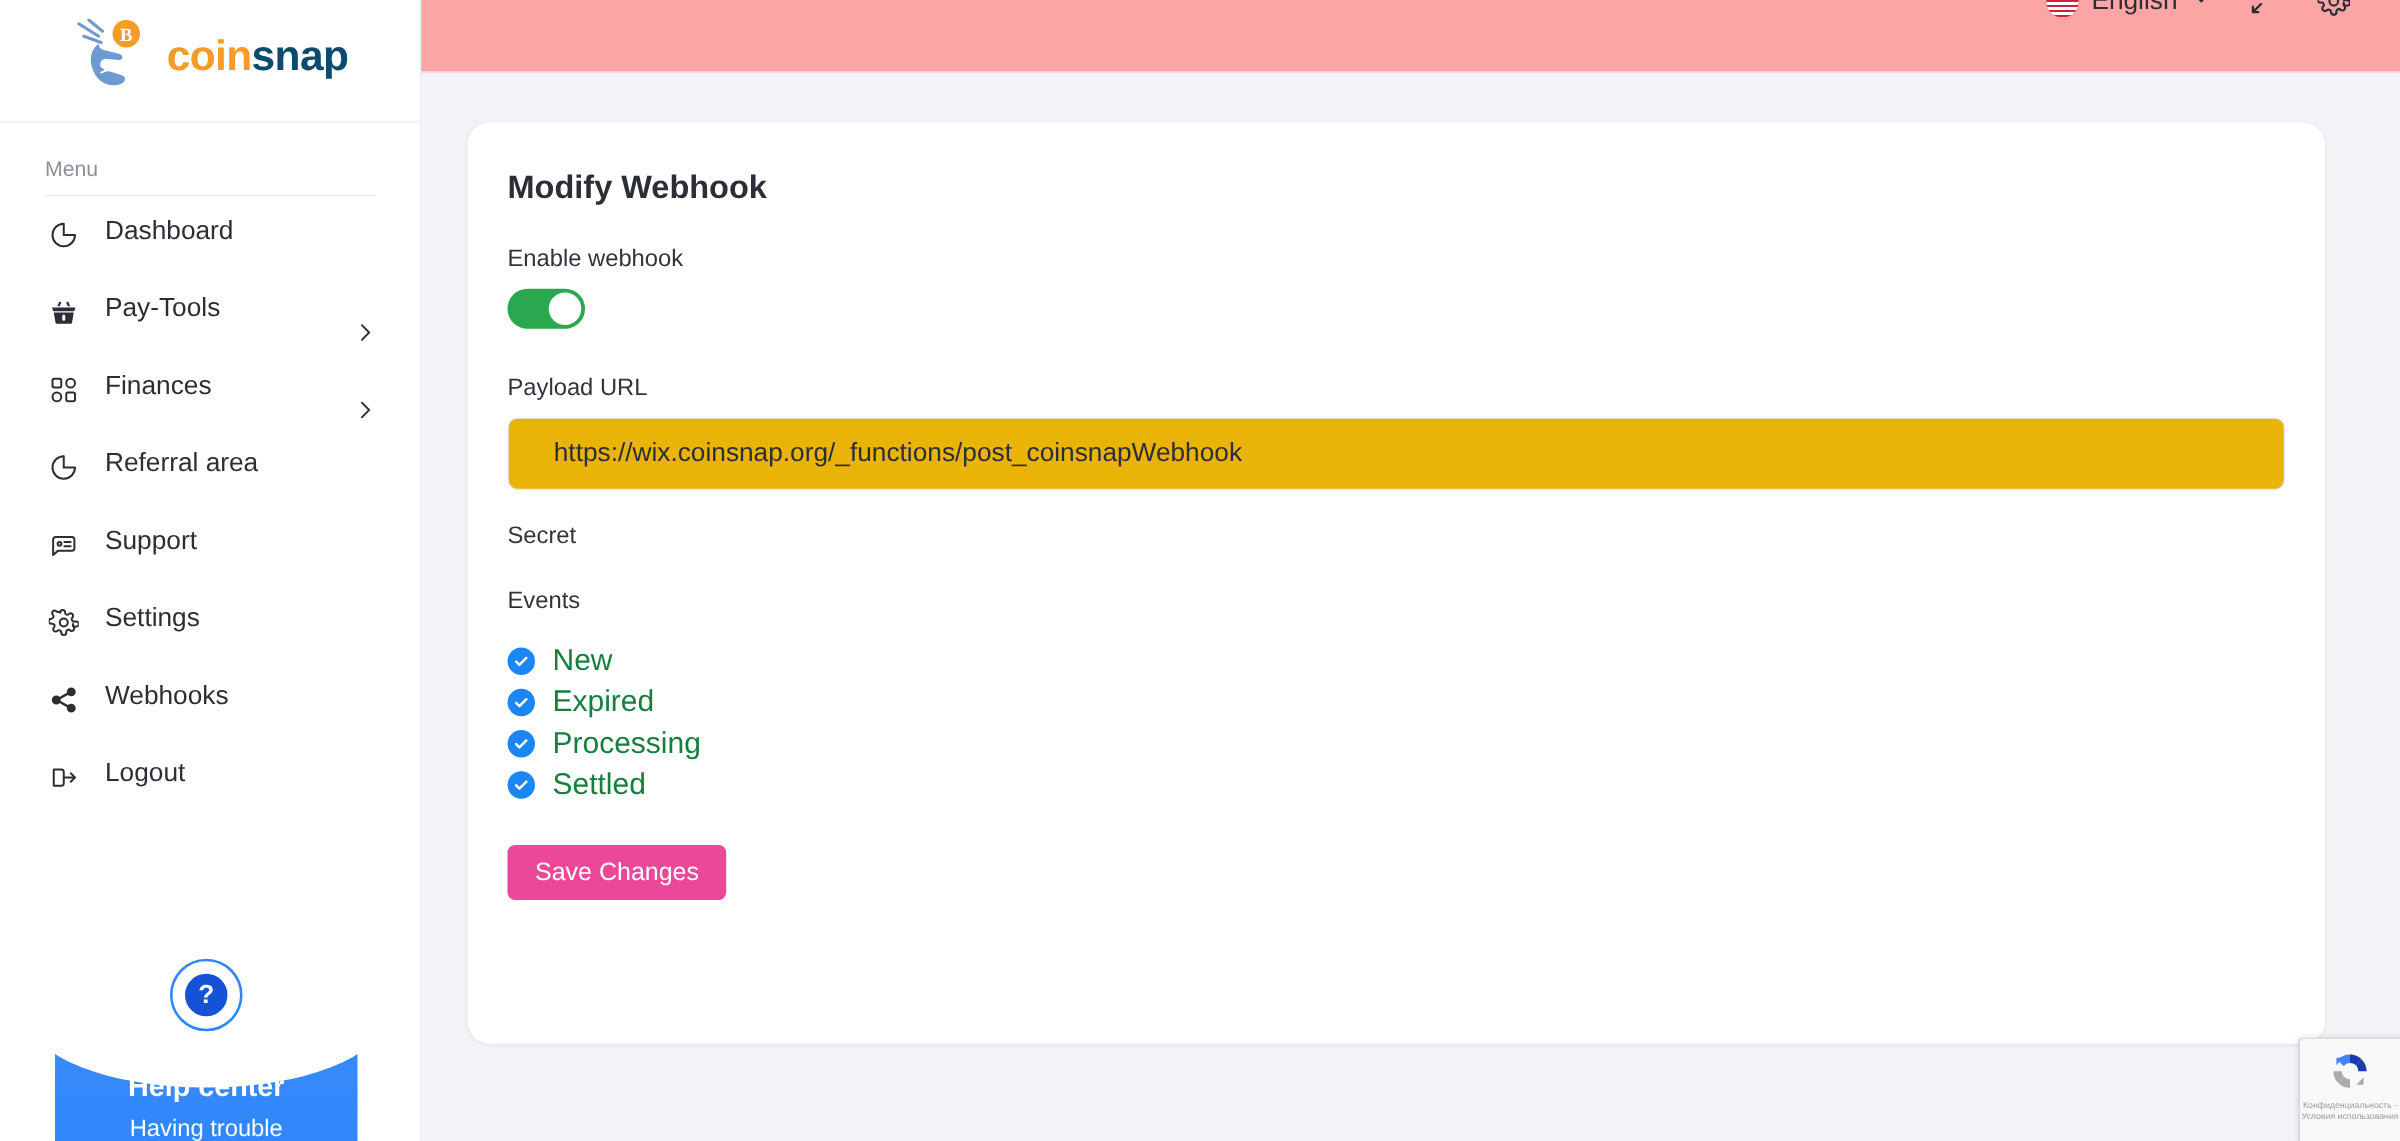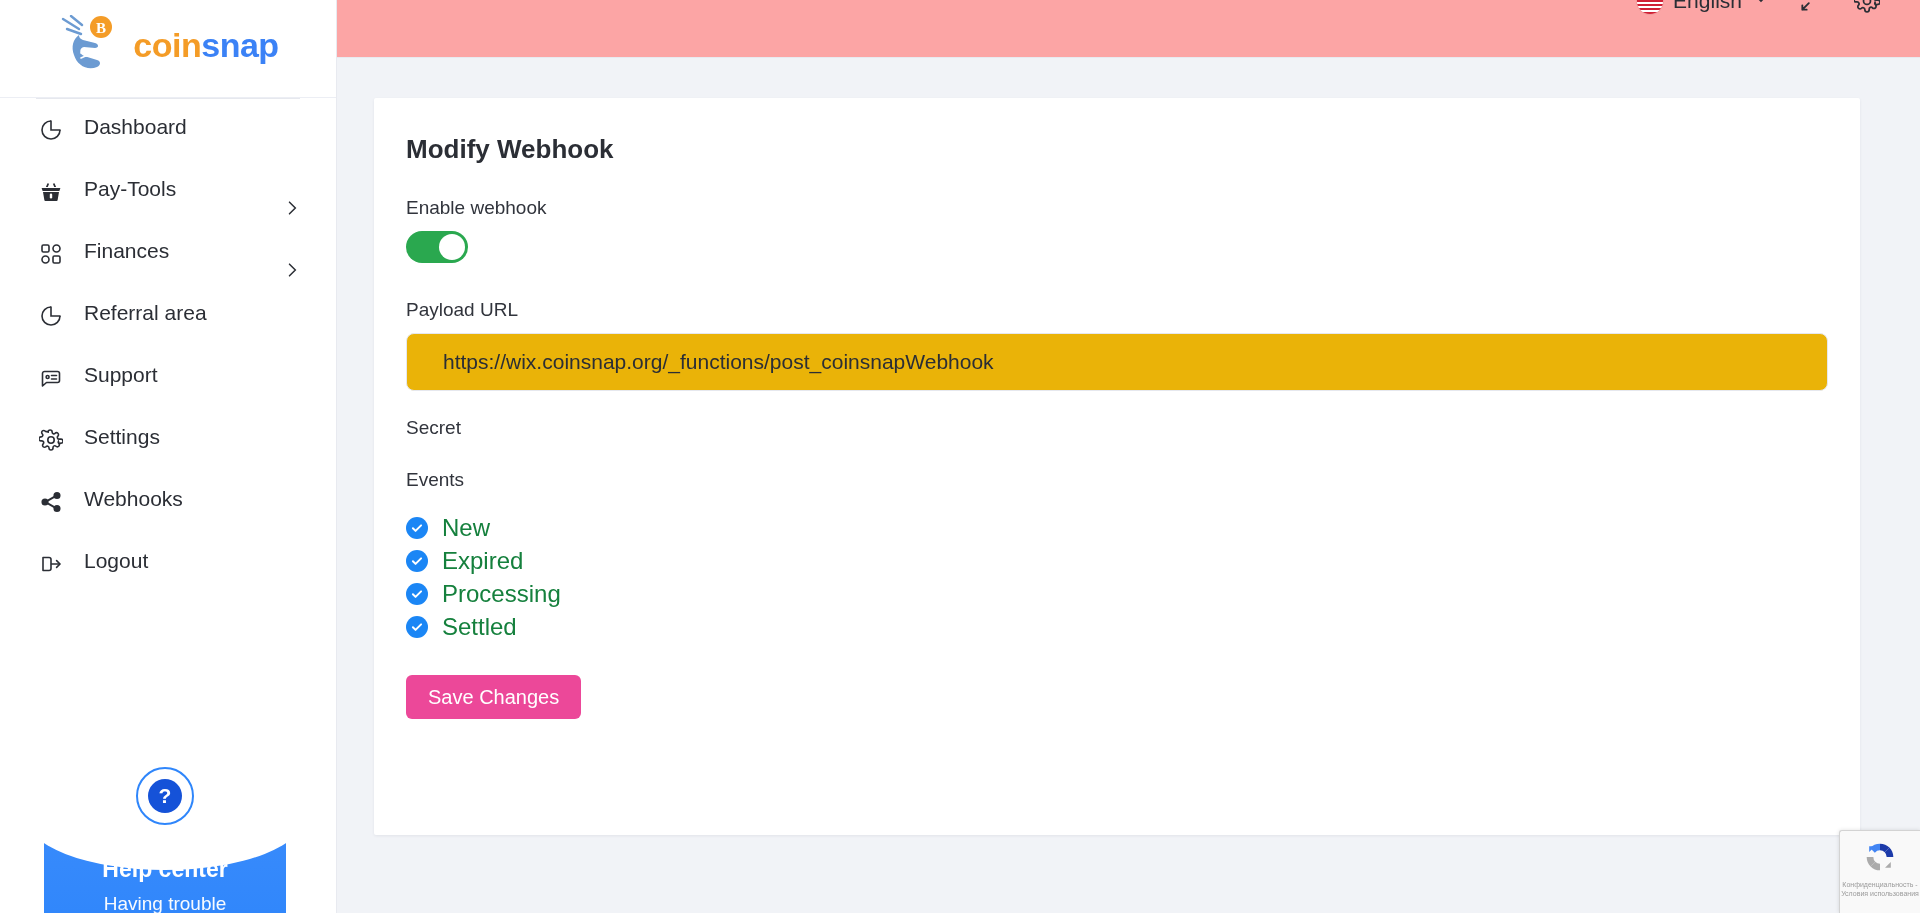--- a/index.html
+++ b/index.html
@@ -23,21 +23,21 @@
   .logo-wrap {
     height: 98px;
     display: flex; align-items: center; justify-content: center;
     border-bottom: 1px solid #eceef4;
     padding-bottom: 6px;
   }
   .logo { display: flex; align-items: center; gap: 10px; }
   .logo-mark { position: relative; width: 66px; height: 62px; }
   .logo-text { font-size: 34px; font-weight: 700; letter-spacing: -0.5px; }
   .logo-text .c1 { color: #f49c27; }
-  .logo-text .c2 { color: #3b82f6; }
+  .logo-text .c2 { color: #0c4a6e; }
 
   .menu-label {
     color: #8c8f99; font-size: 17px;
     padding: 28px 0 10px 36px;
   }
   .menu-div { height: 1px; background: #e6e8ee; margin: 0 36px 16px 36px; }
 
   .nav-item {
     display: flex; 
     height: 62px;
@@ -148,21 +148,21 @@
     cursor: pointer; color: #2b2e35;
   }
 
   .content {
     flex: 1 1 auto;
     padding: 40px 60px 0 37px;
     overflow: hidden;
   }
   .card {
     background: #ffffff;
-    border-radius: 2px;
+    border-radius: 18px;
     box-shadow: 0 1px 3px rgba(25,35,60,.07);
     padding: 36px 32px 42px 32px;
     max-width: 1487px;
     margin: 0;
     height: 737px;
   }
   .card-title {
     font-size: 26px; font-weight: 700; color: #2b2e35;
     margin-bottom: 32px;
   }
@@ -277,20 +277,21 @@
               <path d="M24 43 C29 40 36 40 41 43"></path>
             </g>
           </svg>
         </span>
         <span class="logo-text">
           <span class="c1">coin</span><span class="c2">snap</span>
         </span>
       </div>
     </div>
 
+    <div class="menu-label">Menu</div>
     <div class="menu-div"></div>
 
     <div class="nav-item">
       <span class="ico">
         <svg width="24" height="24" viewBox="0 0 24 24" fill="none" stroke="#2b2e35" stroke-width="1.6">
           <path d="M12 3a9 9 0 1 0 9 9"></path>
             <path d="M12 3v9h9" stroke-linecap="round"></path>
         </svg>
       </span>
       <span>Dashboard</span>

